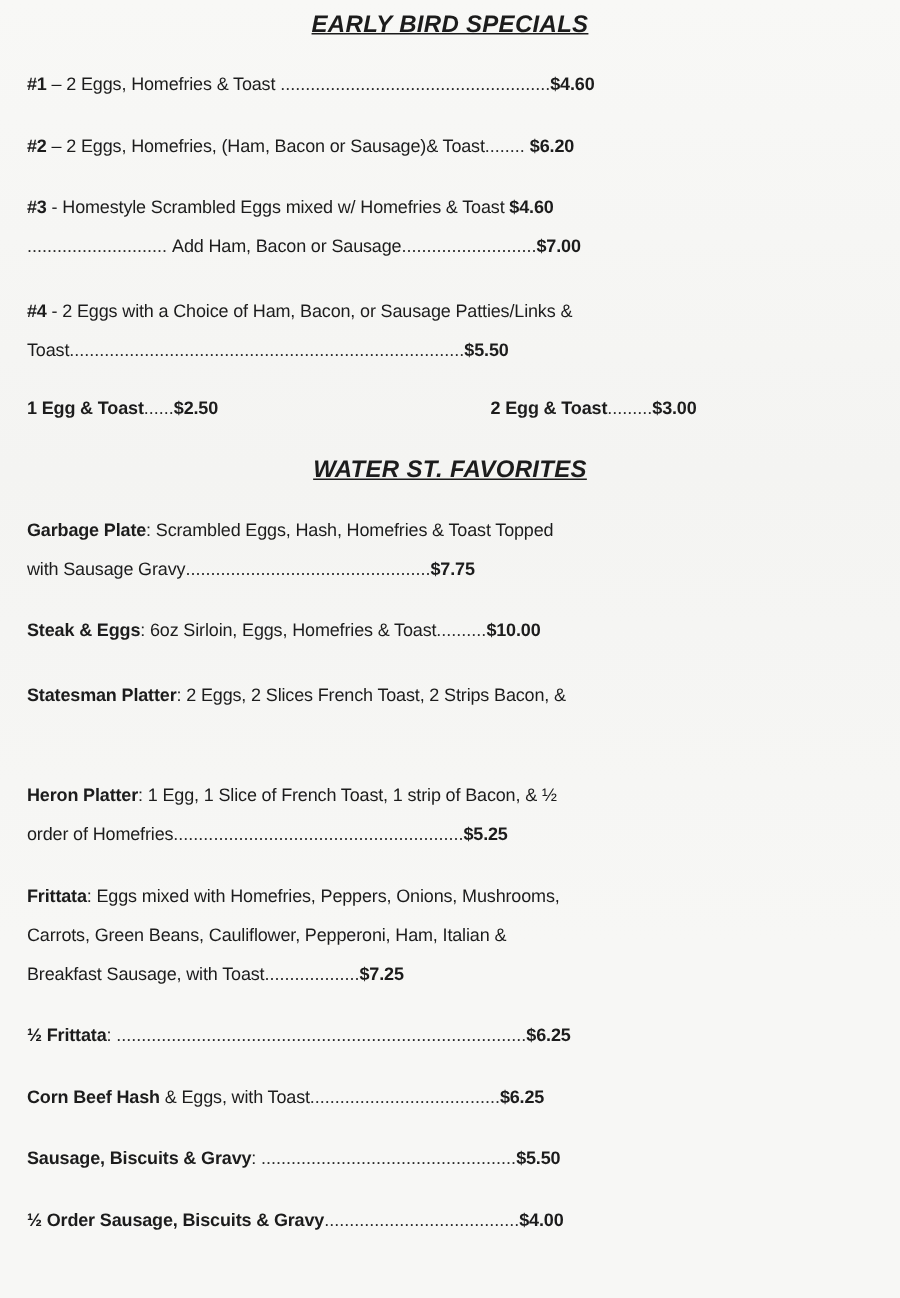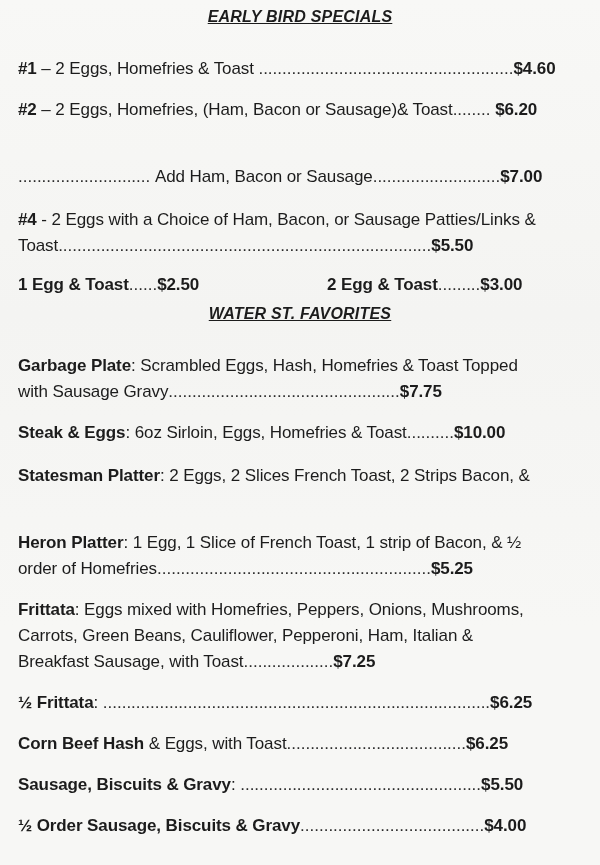--- a/index.html
+++ b/index.html
@@ -11,43 +11,45 @@
     position:relative;
   }
   .page { position:absolute; left:0; top:0; width:600px; height:627px;
     background: linear-gradient(180deg,#f8f8f6 0%,#f4f4f2 50%,#f7f7f5 100%); }
   .heading {
     position:absolute; left:0; width:600px; text-align:center;
     font-style:italic; font-weight:bold; font-size:16px;
     text-decoration:underline; letter-spacing:0.2px;
   }
   .line {
-    position:absolute; left:18px; font-size:17px; white-space:nowrap;
+    position:absolute; left:18px; font-size:12px; white-space:nowrap;
     letter-spacing:-0.1px;
-    margin-top:10px;
   }
   .b { font-weight:bold; }
   .dots { letter-spacing:0; color:#2a2a2a; }
   .price { font-weight:bold; }
 </style>
 </head>
 <body>
 
 <div class="page">
 
   <div class="heading" style="top:8px;">EARLY BIRD SPECIALS</div>
 
   <div class="line" style="top:49px;">
     <span class="b">#1</span><span> – </span><span>2 Eggs, Homefries &amp; Toast </span><span class="dots">......................................................</span><span class="price">$4.60</span>
   </div>
 
   <div class="line" style="top:90px;">
     <span class="b">#2</span><span> – </span><span>2 Eggs, Homefries, (Ham, Bacon or Sausage)&amp; Toast</span><span class="dots">........ </span><span class="price">$6.20</span>
   </div>
 
+  <div class="line" style="top:131px;">
+    <span class="b">#3</span><span> - </span><span>Homestyle Scrambled Eggs mixed w/ Homefries &amp; Toast </span><span class="price">$4.60</span>
+  </div>
   <div class="line" style="top:157px;">
     <span class="dots">............................ </span><span>Add Ham, Bacon or Sausage</span><span class="dots">...........................</span><span class="price">$7.00</span>
   </div>
 
   <div class="line" style="top:200px;">
     <span class="b">#4</span><span> - </span><span>2 Eggs with a Choice of Ham, Bacon, or Sausage Patties/Links &amp;</span>
   </div>
   <div class="line" style="top:226px;">
     <span>Toast</span><span class="dots">...............................................................................</span><span class="price">$5.50</span>
   </div>

